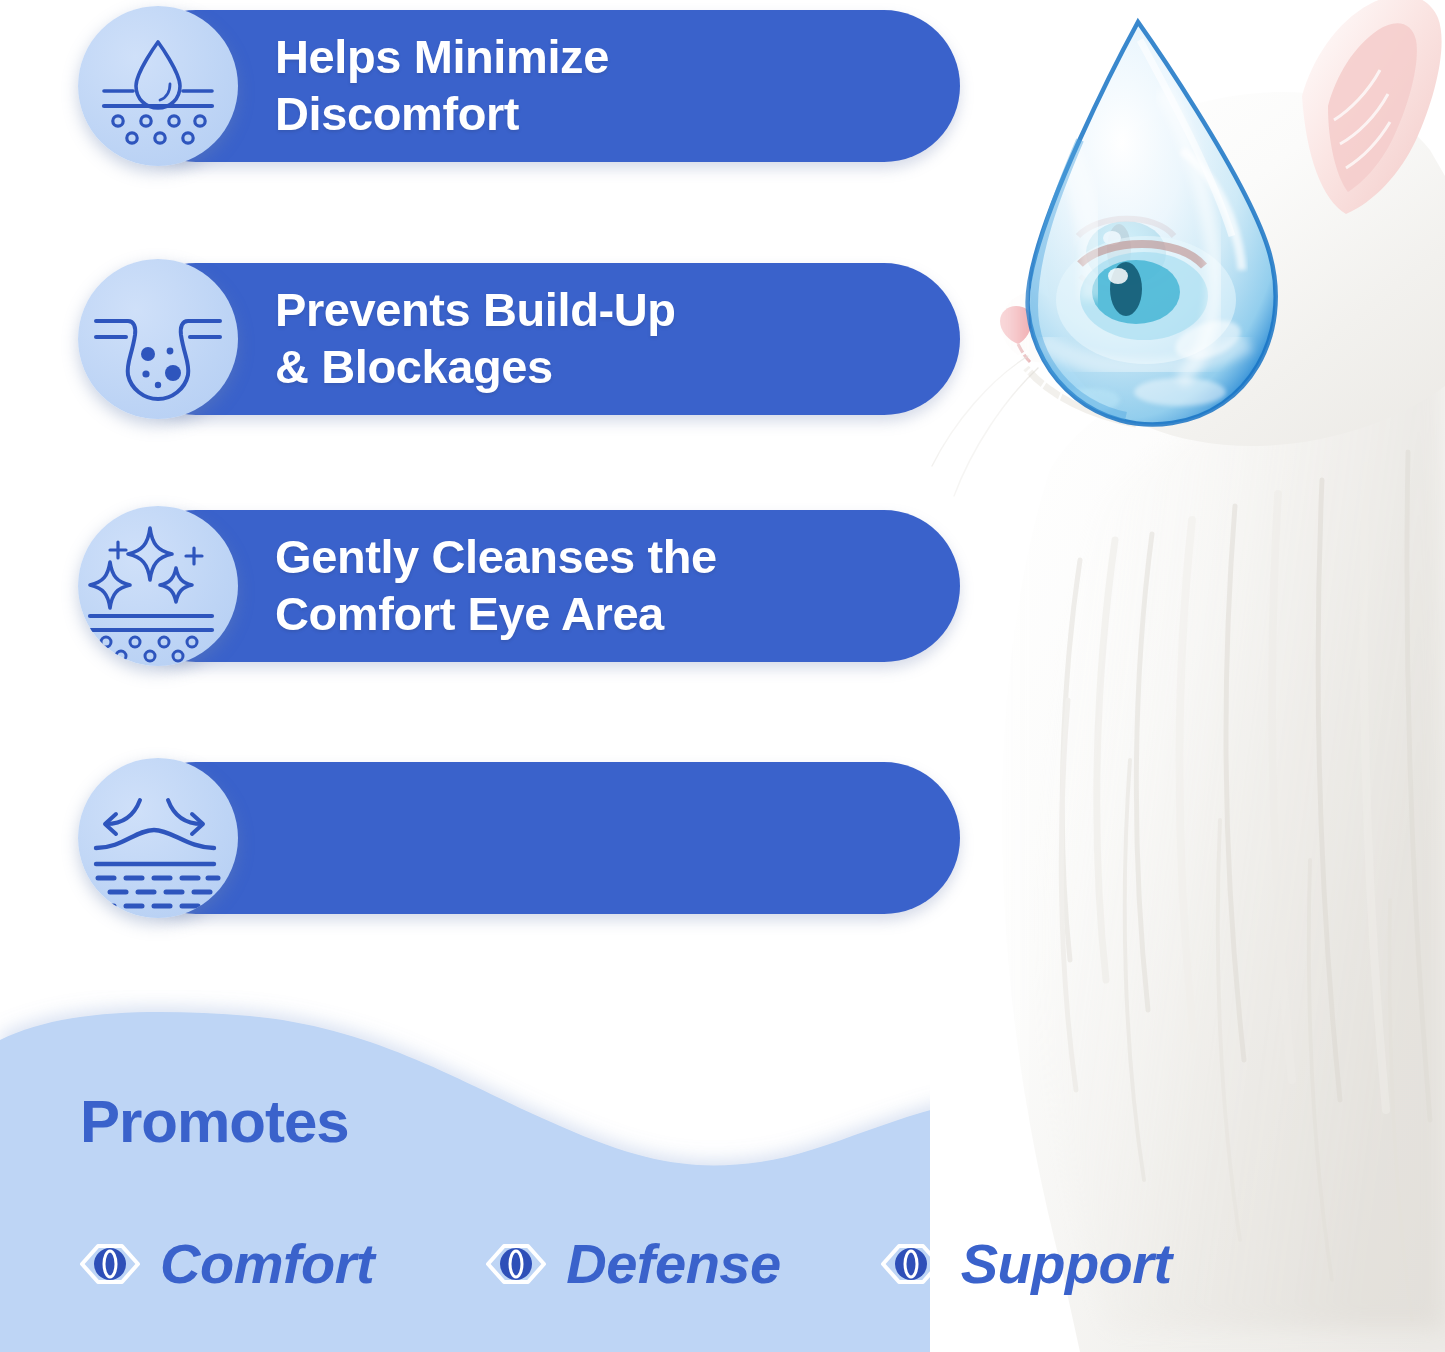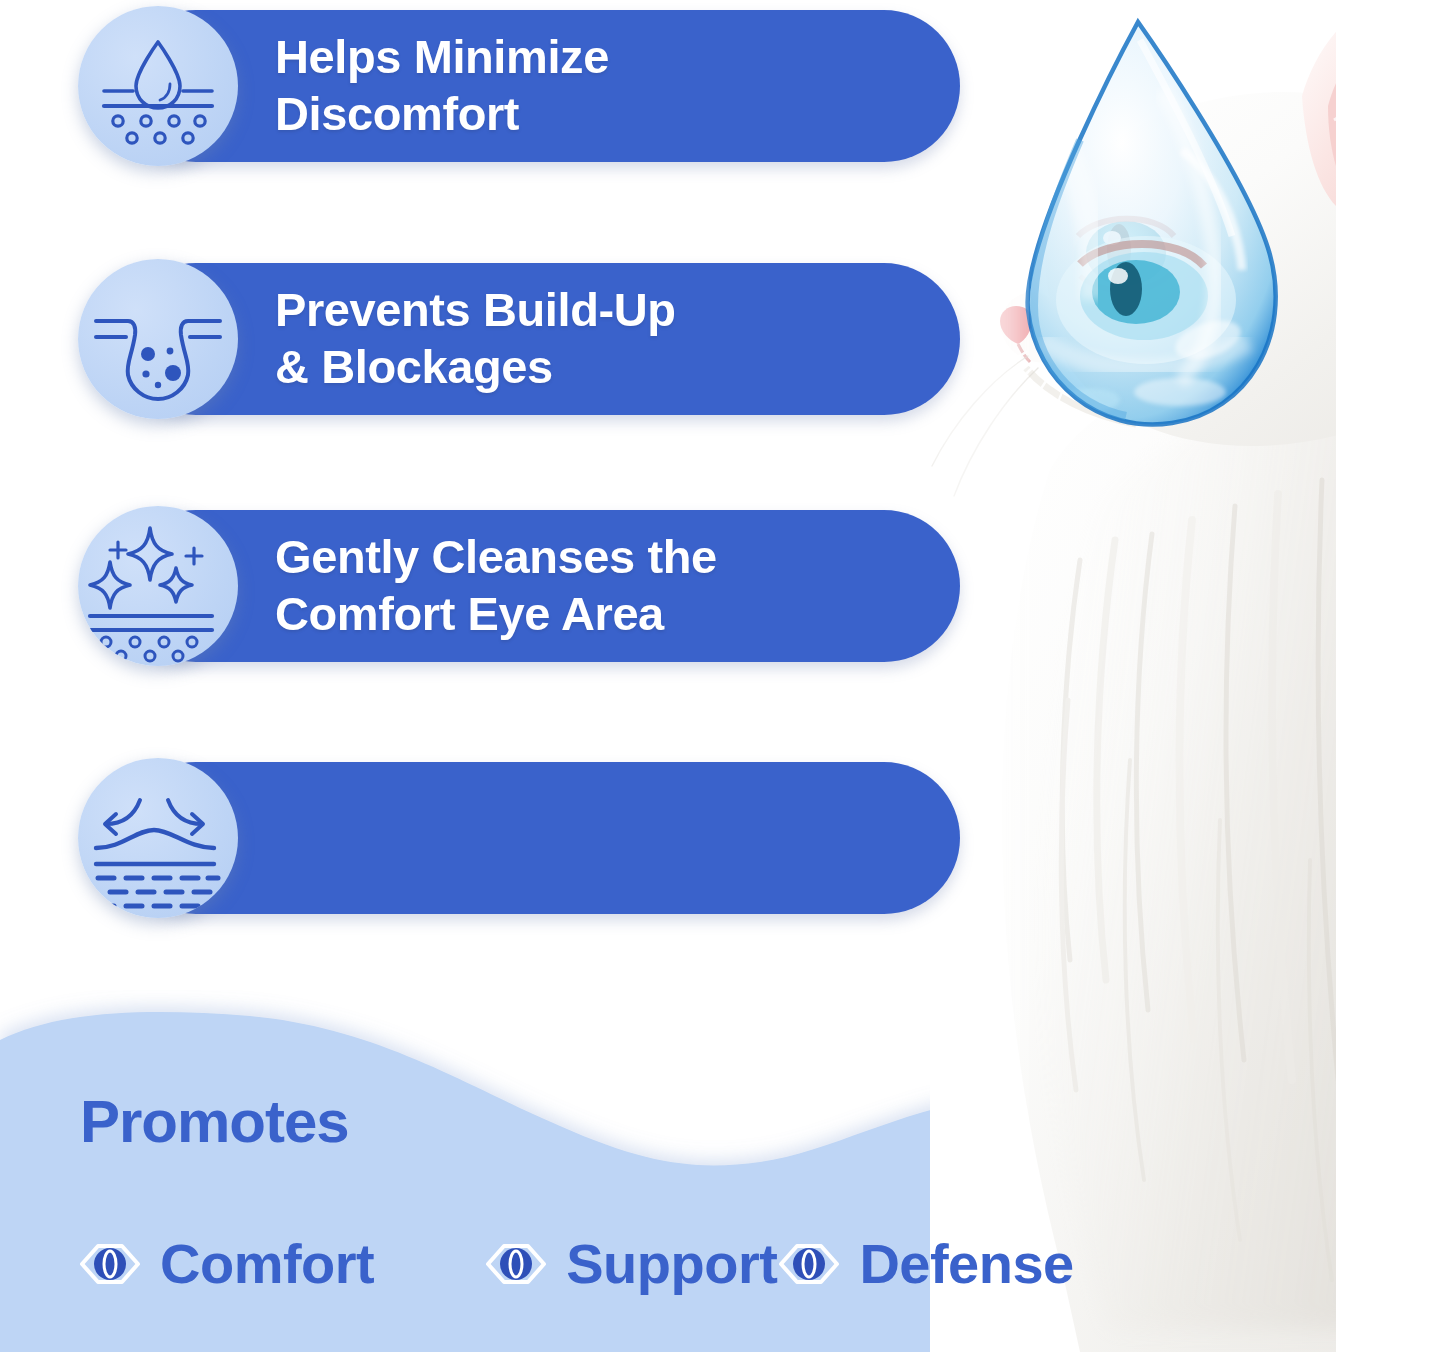--- a/index.html
+++ b/index.html
@@ -5,25 +5,24 @@
   html, body {
     margin: 0;
     padding: 0;
     background: #ffffff;
   }
   body {
     font-family: "Liberation Sans", sans-serif;
   }
   #page {
     position: relative;
-    width: 1300px;
+    width: 1445px;
     height: 1352px;
     background: #ffffff;
     overflow: hidden;
-    padding-left: 36px;
   }
 
   
   #cat-photo {
     position: absolute;
     left: 930px;
     top: 0;
     width: 515px;
     height: 1352px;
     overflow: hidden;
@@ -120,20 +119,21 @@
     flex: 0 0 64px;
   }
   .promo-icon svg { display: block; }
   .promo-label {
     color: #3a62cb;
     font-size: 56px;
     font-weight: bold;
     line-height: 1;
     letter-spacing: -0.5px;
     white-space: nowrap;
+    font-style: italic;
   }
 </style>
 </head>
 <body>
 
 <div id="page">
 
   <div id="cat-photo">
     <svg width="515" height="1352" viewBox="0 0 515 1352" xmlns="http://www.w3.org/2000/svg">
       <defs>
@@ -404,37 +404,37 @@
       <span class="promo-icon">
         <svg width="64" height="64" viewBox="0 0 64 64" xmlns="http://www.w3.org/2000/svg">
           <path d="M4 32 L 20 14 L 44 14 L 60 32 L 44 50 L 20 50 Z" fill="none" stroke="#ffffff" stroke-width="4" stroke-linejoin="round"></path>
           <circle cx="32" cy="32" r="16" fill="#2e4fb8"></circle>
           <ellipse cx="32" cy="32" rx="6" ry="13" fill="none" stroke="#ffffff" stroke-width="3"></ellipse>
         </svg>
       </span>
       <span class="promo-label">Comfort</span>
     </div>
 
+    <div class="promo-item gap-b">
+      <span class="promo-icon">
+        <svg width="64" height="64" viewBox="0 0 64 64" xmlns="http://www.w3.org/2000/svg">
+          <path d="M4 32 L 20 14 L 44 14 L 60 32 L 44 50 L 20 50 Z" fill="none" stroke="#ffffff" stroke-width="4" stroke-linejoin="round"></path>
+          <circle cx="32" cy="32" r="16" fill="#2e4fb8"></circle>
+          <ellipse cx="32" cy="32" rx="6" ry="13" fill="none" stroke="#ffffff" stroke-width="3"></ellipse>
+        </svg>
+      </span>
+      <span class="promo-label">Defense</span>
+    </div>
+
     <div class="promo-item">
       <span class="promo-icon">
         <svg width="64" height="64" viewBox="0 0 64 64" xmlns="http://www.w3.org/2000/svg">
           <path d="M4 32 L 20 14 L 44 14 L 60 32 L 44 50 L 20 50 Z" fill="none" stroke="#ffffff" stroke-width="4" stroke-linejoin="round"></path>
           <circle cx="32" cy="32" r="16" fill="#2e4fb8"></circle>
           <ellipse cx="32" cy="32" rx="6" ry="13" fill="none" stroke="#ffffff" stroke-width="3"></ellipse>
         </svg>
       </span>
       <span class="promo-label">Support</span>
     </div>
 
-    <div class="promo-item gap-b">
-      <span class="promo-icon">
-        <svg width="64" height="64" viewBox="0 0 64 64" xmlns="http://www.w3.org/2000/svg">
-          <path d="M4 32 L 20 14 L 44 14 L 60 32 L 44 50 L 20 50 Z" fill="none" stroke="#ffffff" stroke-width="4" stroke-linejoin="round"></path>
-          <circle cx="32" cy="32" r="16" fill="#2e4fb8"></circle>
-          <ellipse cx="32" cy="32" rx="6" ry="13" fill="none" stroke="#ffffff" stroke-width="3"></ellipse>
-        </svg>
-      </span>
-      <span class="promo-label">Defense</span>
-    </div>
-
   </div>
 
 </div>
 
 </body></html>

